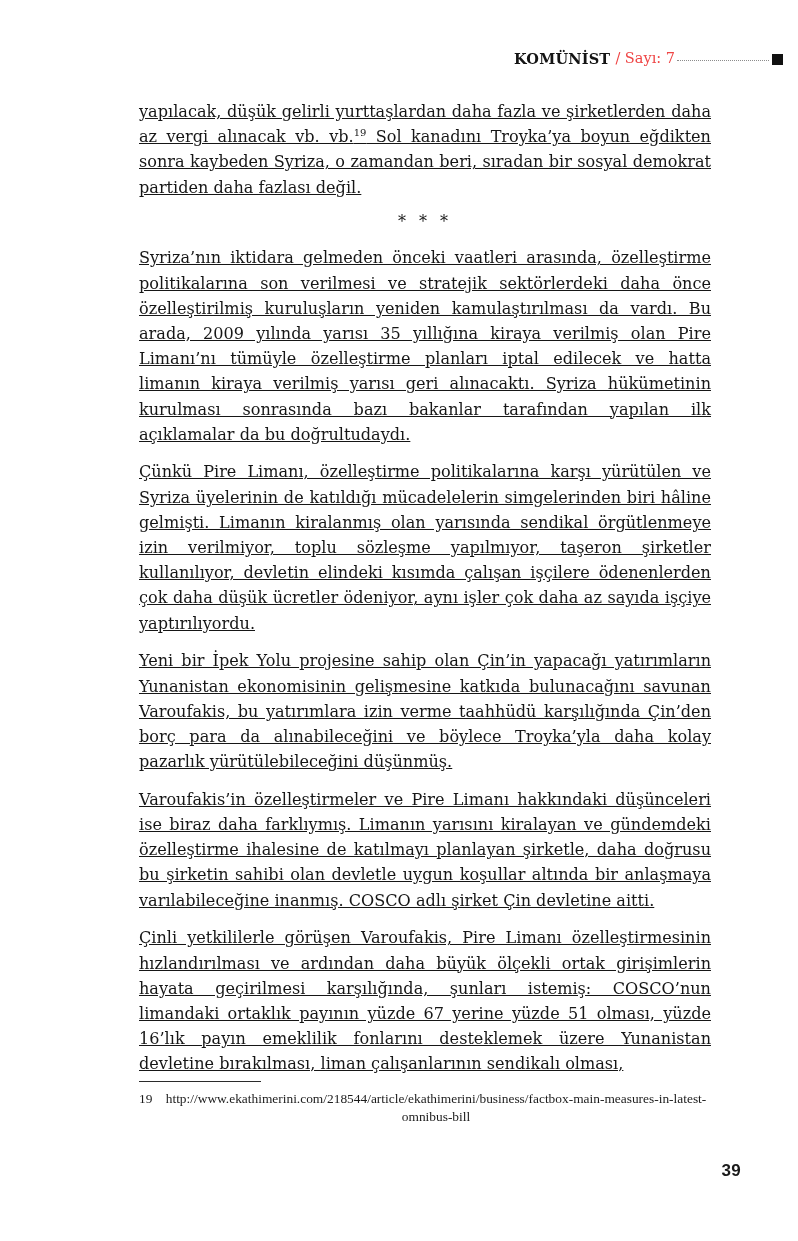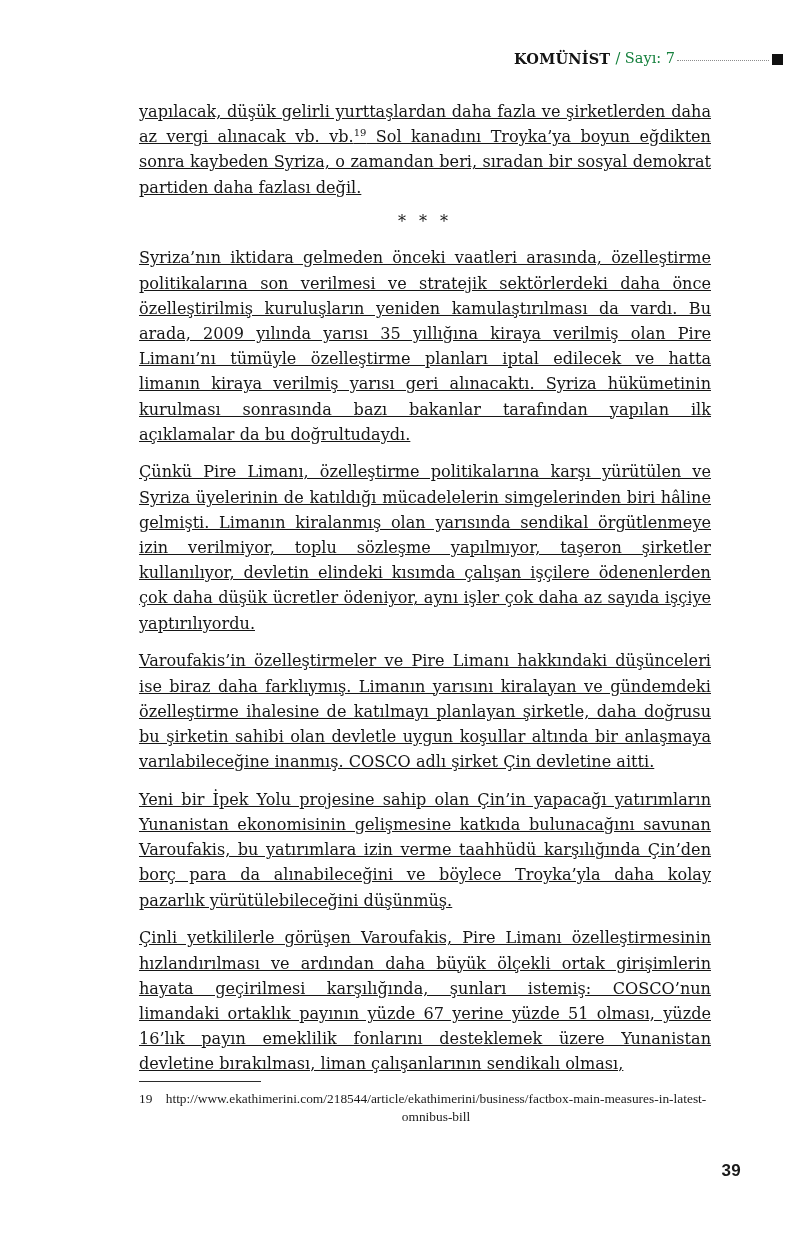--- a/index.html
+++ b/index.html
@@ -40,21 +40,21 @@
     font-weight: bold;
     font-size: 14.5px;
     letter-spacing: 0.2px;
     color: #141414;
     white-space: nowrap;
   }
   .header-issue {
     font-family: "DejaVu Serif", "Liberation Serif", serif;
     font-weight: normal;
     font-size: 14.5px;
-    color: #15803d;
+    color: #ef4444;
     white-space: nowrap;
     margin-left: 5px;
   }
   .header-leader {
     flex: 0 0 92px;
     height: 14px;
     margin-left: 2px;
     margin-right: 3px;
     position: relative;
   }
@@ -171,23 +171,23 @@
   <div class="text-column">
 
     <p class="body-par"><span>yapılacak, düşük gelirli yurttaşlardan daha fazla ve şirketlerden daha az vergi alınacak vb. vb.</span><sup>19</sup><span> Sol kanadını Troyka’ya boyun eğdikten sonra kaybeden Syriza, o zamandan beri, sıradan bir sosyal demokrat partiden daha fazlası değil.</span></p>
 
     <div class="separator-stars">* * *</div>
 
     <p class="body-par">Syriza’nın iktidara gelmeden önceki vaatleri arasında, özelleştirme politikalarına son verilmesi ve stratejik sektörlerdeki daha önce özelleştirilmiş kuruluşların yeniden kamulaştırılması da vardı. Bu arada, 2009 yılında yarısı 35 yıllığına kiraya verilmiş olan Pire Limanı’nı tümüyle özelleştirme planları iptal edilecek ve hatta limanın kiraya verilmiş yarısı geri alınacaktı. Syriza hükümetinin kurulması sonrasında bazı bakanlar tarafından yapılan ilk açıklamalar da bu doğrultudaydı.</p>
 
     <p class="body-par">Çünkü Pire Limanı, özelleştirme politikalarına karşı yürütülen ve Syriza üyelerinin de katıldığı mücadelelerin simgelerinden biri hâline gelmişti. Limanın kiralanmış olan yarısında sendikal örgütlenmeye izin verilmiyor, toplu sözleşme yapılmıyor, taşeron şirketler kullanılıyor, devletin elindeki kısımda çalışan işçilere ödenenlerden çok daha düşük ücretler ödeniyor, aynı işler çok daha az sayıda işçiye yaptırılıyordu.</p>
 
+    <p class="body-par">Yeni bir İpek Yolu projesine sahip olan Çin’in yapacağı yatırımların Yunanistan ekonomisinin gelişmesine katkıda bulunacağını savunan Varoufakis, bu yatırımlara izin verme taahhüdü karşılığında Çin’den borç para da alınabileceğini ve böylece Troyka’yla daha kolay pazarlık yürütülebileceğini düşünmüş.</p>
+
     <p class="body-par">Varoufakis’in özelleştirmeler ve Pire Limanı hakkındaki düşünceleri ise biraz daha farklıymış. Limanın yarısını kiralayan ve gündemdeki özelleştirme ihalesine de katılmayı planlayan şirketle, daha doğrusu bu şirketin sahibi olan devletle uygun koşullar altında bir anlaşmaya varılabileceğine inanmış. COSCO adlı şirket Çin devletine aitti.</p>
-
-    <p class="body-par">Yeni bir İpek Yolu projesine sahip olan Çin’in yapacağı yatırımların Yunanistan ekonomisinin gelişmesine katkıda bulunacağını savunan Varoufakis, bu yatırımlara izin verme taahhüdü karşılığında Çin’den borç para da alınabileceğini ve böylece Troyka’yla daha kolay pazarlık yürütülebileceğini düşünmüş.</p>
 
     <p class="body-par">Çinli yetkililerle görüşen Varoufakis, Pire Limanı özelleştirmesinin hızlandırılması ve ardından daha büyük ölçekli ortak girişimlerin hayata geçirilmesi karşılığında, şunları istemiş: COSCO’nun limandaki ortaklık payının yüzde 67 yerine yüzde 51 olması, yüzde 16’lık payın emeklilik fonlarını desteklemek üzere Yunanistan devletine bırakılması, liman çalışanlarının sendikalı olması,</p>
 
   </div>
 
   <div class="footnote-block">
     <div class="footnote-rule"></div>
     <div class="footnote-item">
       <span class="footnote-num">19</span>
       <span class="footnote-text">http://www.ekathimerini.com/218544/article/ekathimerini/business/factbox-main-measures-in-latest-omnibus-bill</span>

